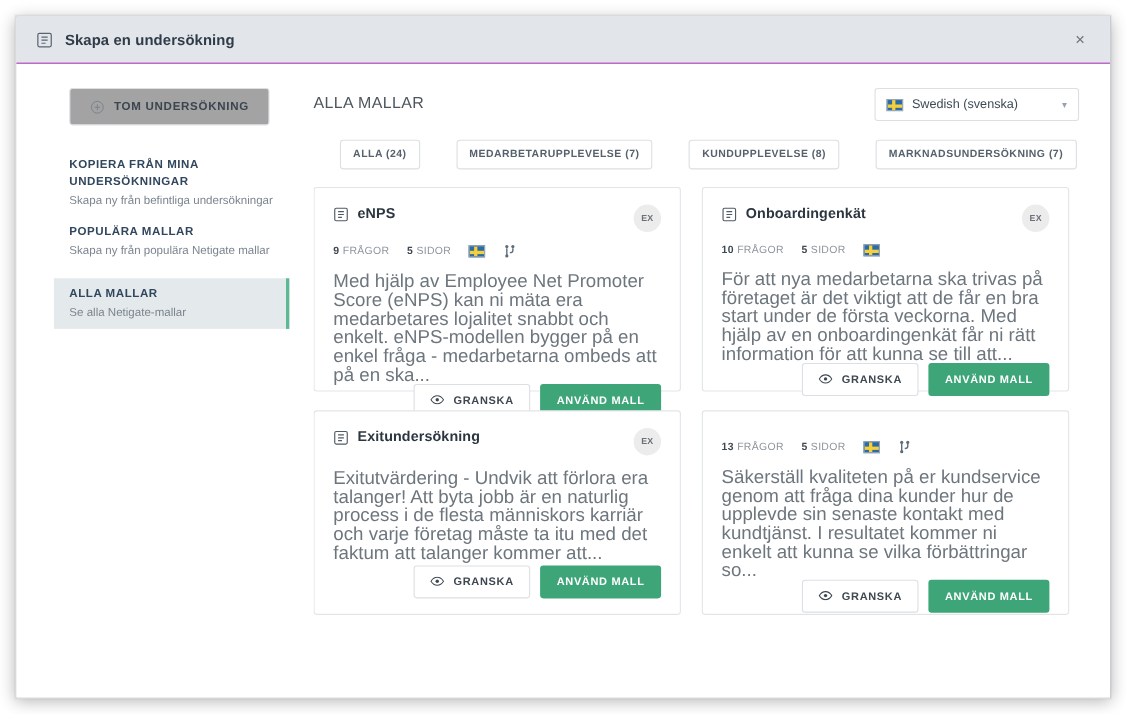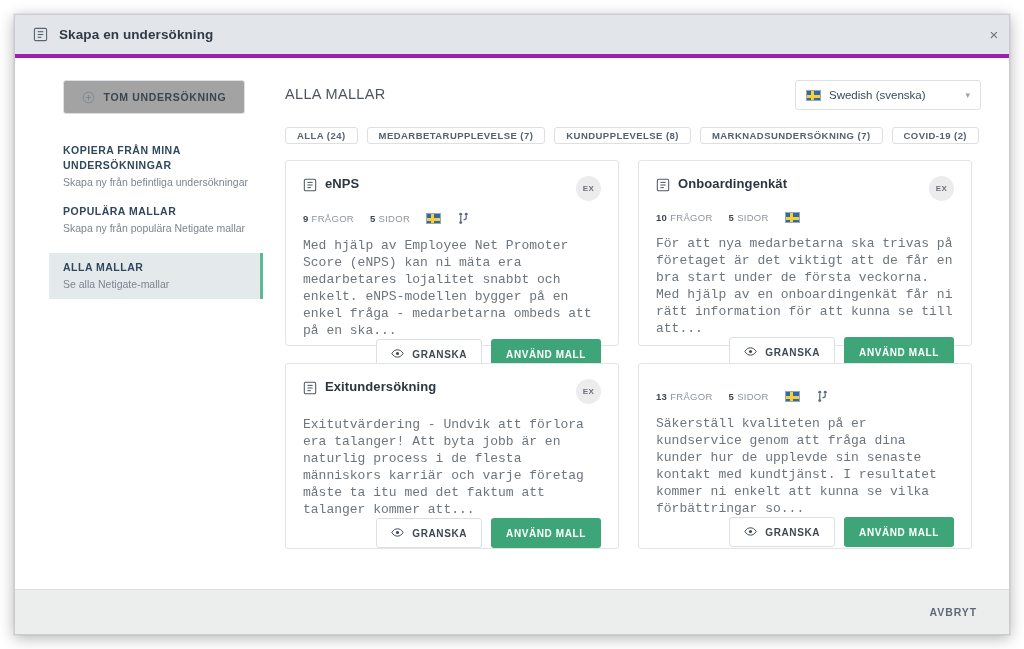--- a/index.html
+++ b/index.html
@@ -18,24 +18,24 @@
     border: 1px solid #c9ccd0;
     box-shadow: 0 3px 14px rgba(0,0,0,0.30), 0 0 0 1px rgba(0,0,0,0.04);
     display: flex;
     flex-direction: column;
   }
 
   
   .modal-header {
     height: 43px;
     background: #e2e6ea;
-    border-bottom: 4px solid #a21caf;
+    border-bottom: 1px solid #a21caf;
     display: flex;
     align-items: center;
-    padding: 0 4px 0 18px;
+    padding: 0 16px 0 18px;
     flex: none;
   }
   .header-icon { width: 15px; height: 15px; margin-right: 11px; color: #5b6570; flex: none; }
   .header-icon svg { display: block; }
   .modal-title {
     font-size: 13.5px; font-weight: bold; color: #2f3b47;
     letter-spacing: .1px;
   }
   .close-btn {
     margin-left: auto;
@@ -104,25 +104,25 @@
     position: relative; background: #2b6ca8; overflow: hidden;
     border: .5px solid #9aa6b2;
   }
   .flag::before { content:""; position:absolute; left:4px; top:0; bottom:0; width:3px; background:#f6cf3b; }
   .flag::after  { content:""; position:absolute; top:4px; left:0; right:0; height:3px; background:#f6cf3b; }
   .lang-label { font-size: 11.5px; color: #3d4954; flex: 1; }
   .chevron { color: #9aa3ac; font-size: 9px; line-height: 1; }
 
   .filter-tabs { display: flex; gap: 9px; margin-top: 17px; }
   .filter-tab {
-    height: 17px; padding: 0 11px;
+    height: 27px; padding: 0 11px;
     border: 1px solid #dcdfe3; border-radius: 3px; background: #fff;
     display: flex; align-items: center;
     font-size: 9.5px; font-weight: bold; color: #56616d; letter-spacing: .45px;
-    white-space: nowrap; cursor: pointer;
+    white-space: nowrap; cursor: pointer; margin-left: 24px;
   }
 
   
   .cards-viewport { margin-top: 16px; height: 404px; overflow: hidden; }
   .cards-grid { display: flex; flex-wrap: wrap; gap: 17px 19px; }
   .card {
     width: 334px; height: 186px;
     border: 1px solid #e2e5e8; border-radius: 3px; background: #fff;
     padding: 15px 17px 14px 17px;
     display: flex; flex-direction: column;
@@ -142,21 +142,21 @@
   .card-meta { display: flex; align-items: center; margin-top: 11px; gap: 0; }
   .meta-text { font-size: 9.5px; color: #8d949c; letter-spacing: .3px; }
   .meta-text b { color: #3f4851; font-weight: bold; }
   .meta-questions { margin-right: 16px; }
   .meta-pages { margin-right: 16px; }
   .meta-flag { margin-right: 17px; }
   .branch-icon { width: 11px; height: 13px; color: #5e6d7e; }
   .branch-icon svg { display: block; }
   .card-desc {
     margin-top: 12px;
-    font-size: 13px; line-height: 17px; color: #6d757d; font-family: Liberation Mono, monospace;
+    font-size: 17px; line-height: 17px; color: #6d757d;
   }
   .card-actions { margin-top: auto; display: flex; justify-content: flex-end; gap: 9px; }
   .btn-preview {
     height: 30px; padding: 0 14px;
     border: 1px solid #dcdfe3; border-radius: 3px; background: #fff;
     display: flex; align-items: center; gap: 8px;
     font-size: 10px; font-weight: bold; color: #3f4851; letter-spacing: .6px;
     cursor: pointer;
   }
   .eye-icon { width: 13px; height: 10px; color: #3f4851; }
@@ -383,16 +383,13 @@
                 <div class="btn-use">
                   <span class="b-use">ANVÄND MALL</span>
                 </div>
               </div>
             </div>
           </div>
       </div>
     </div>
   </div>
 
-  <div class="modal-footer">
-    <span class="cancel-btn">AVBRYT</span>
-  </div>
 </div>
 
 </body></html>

